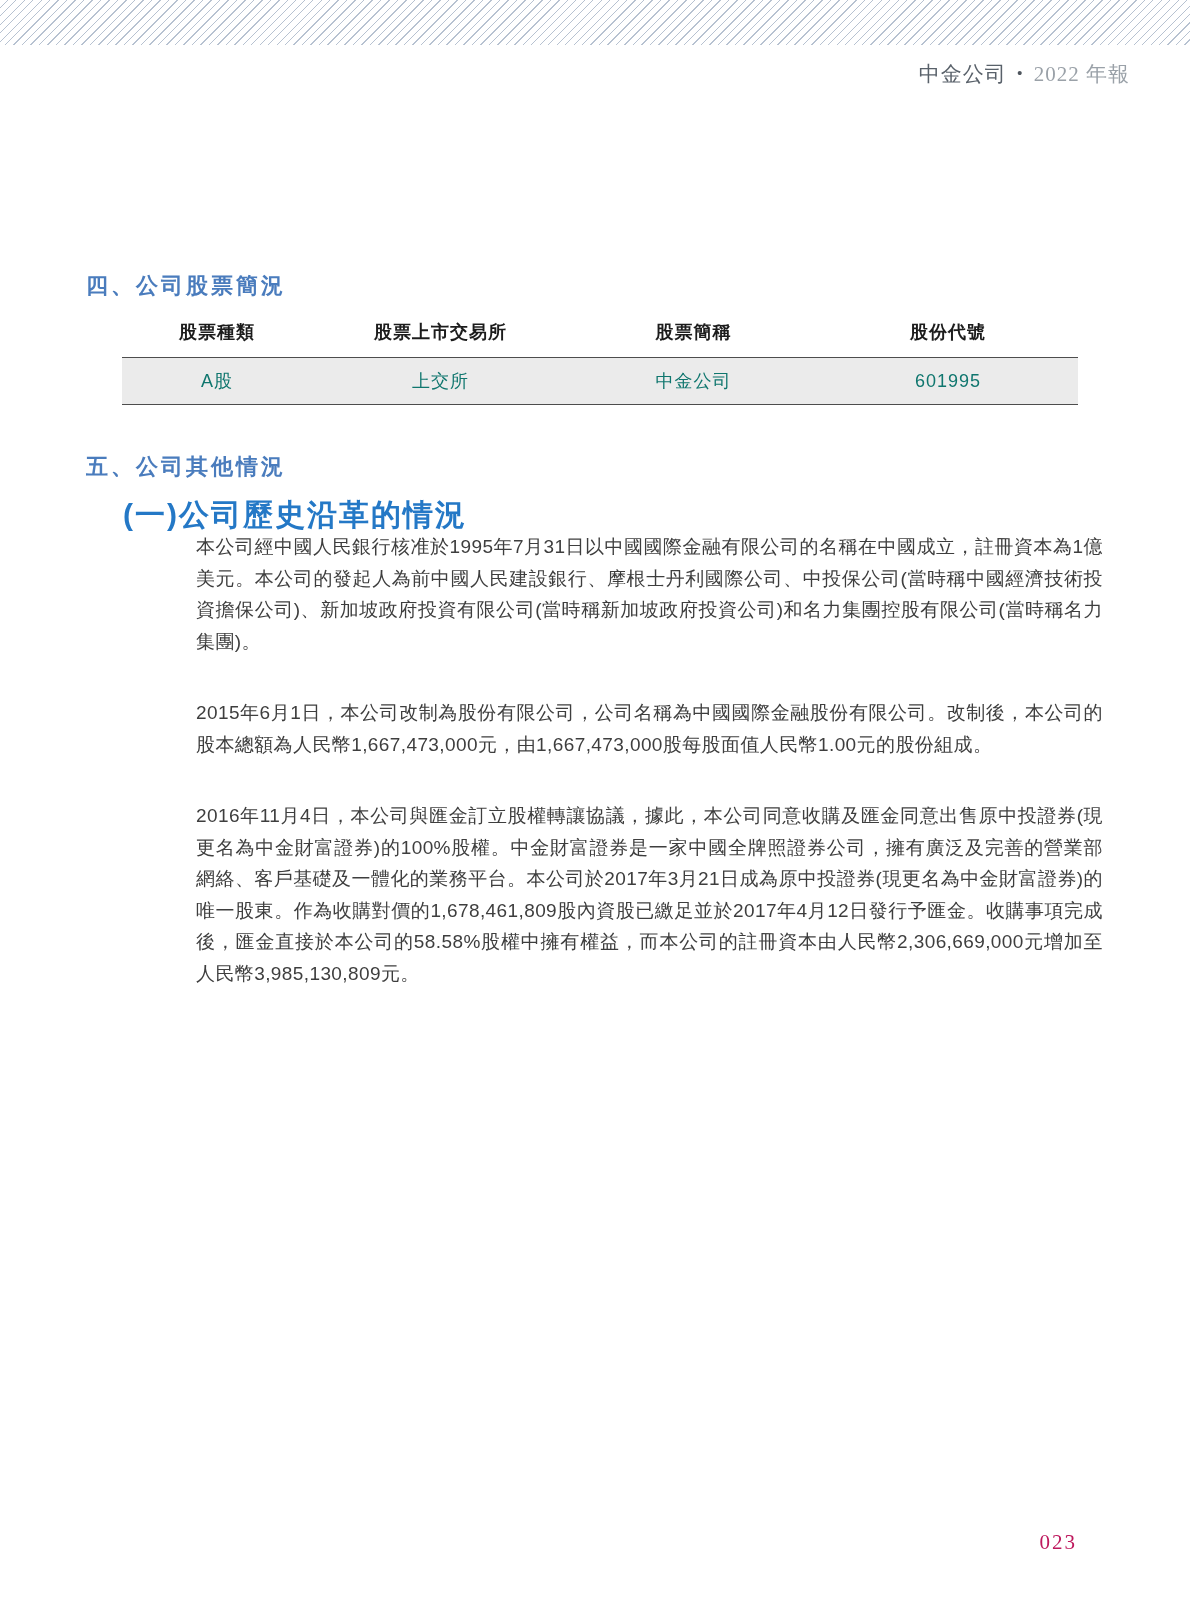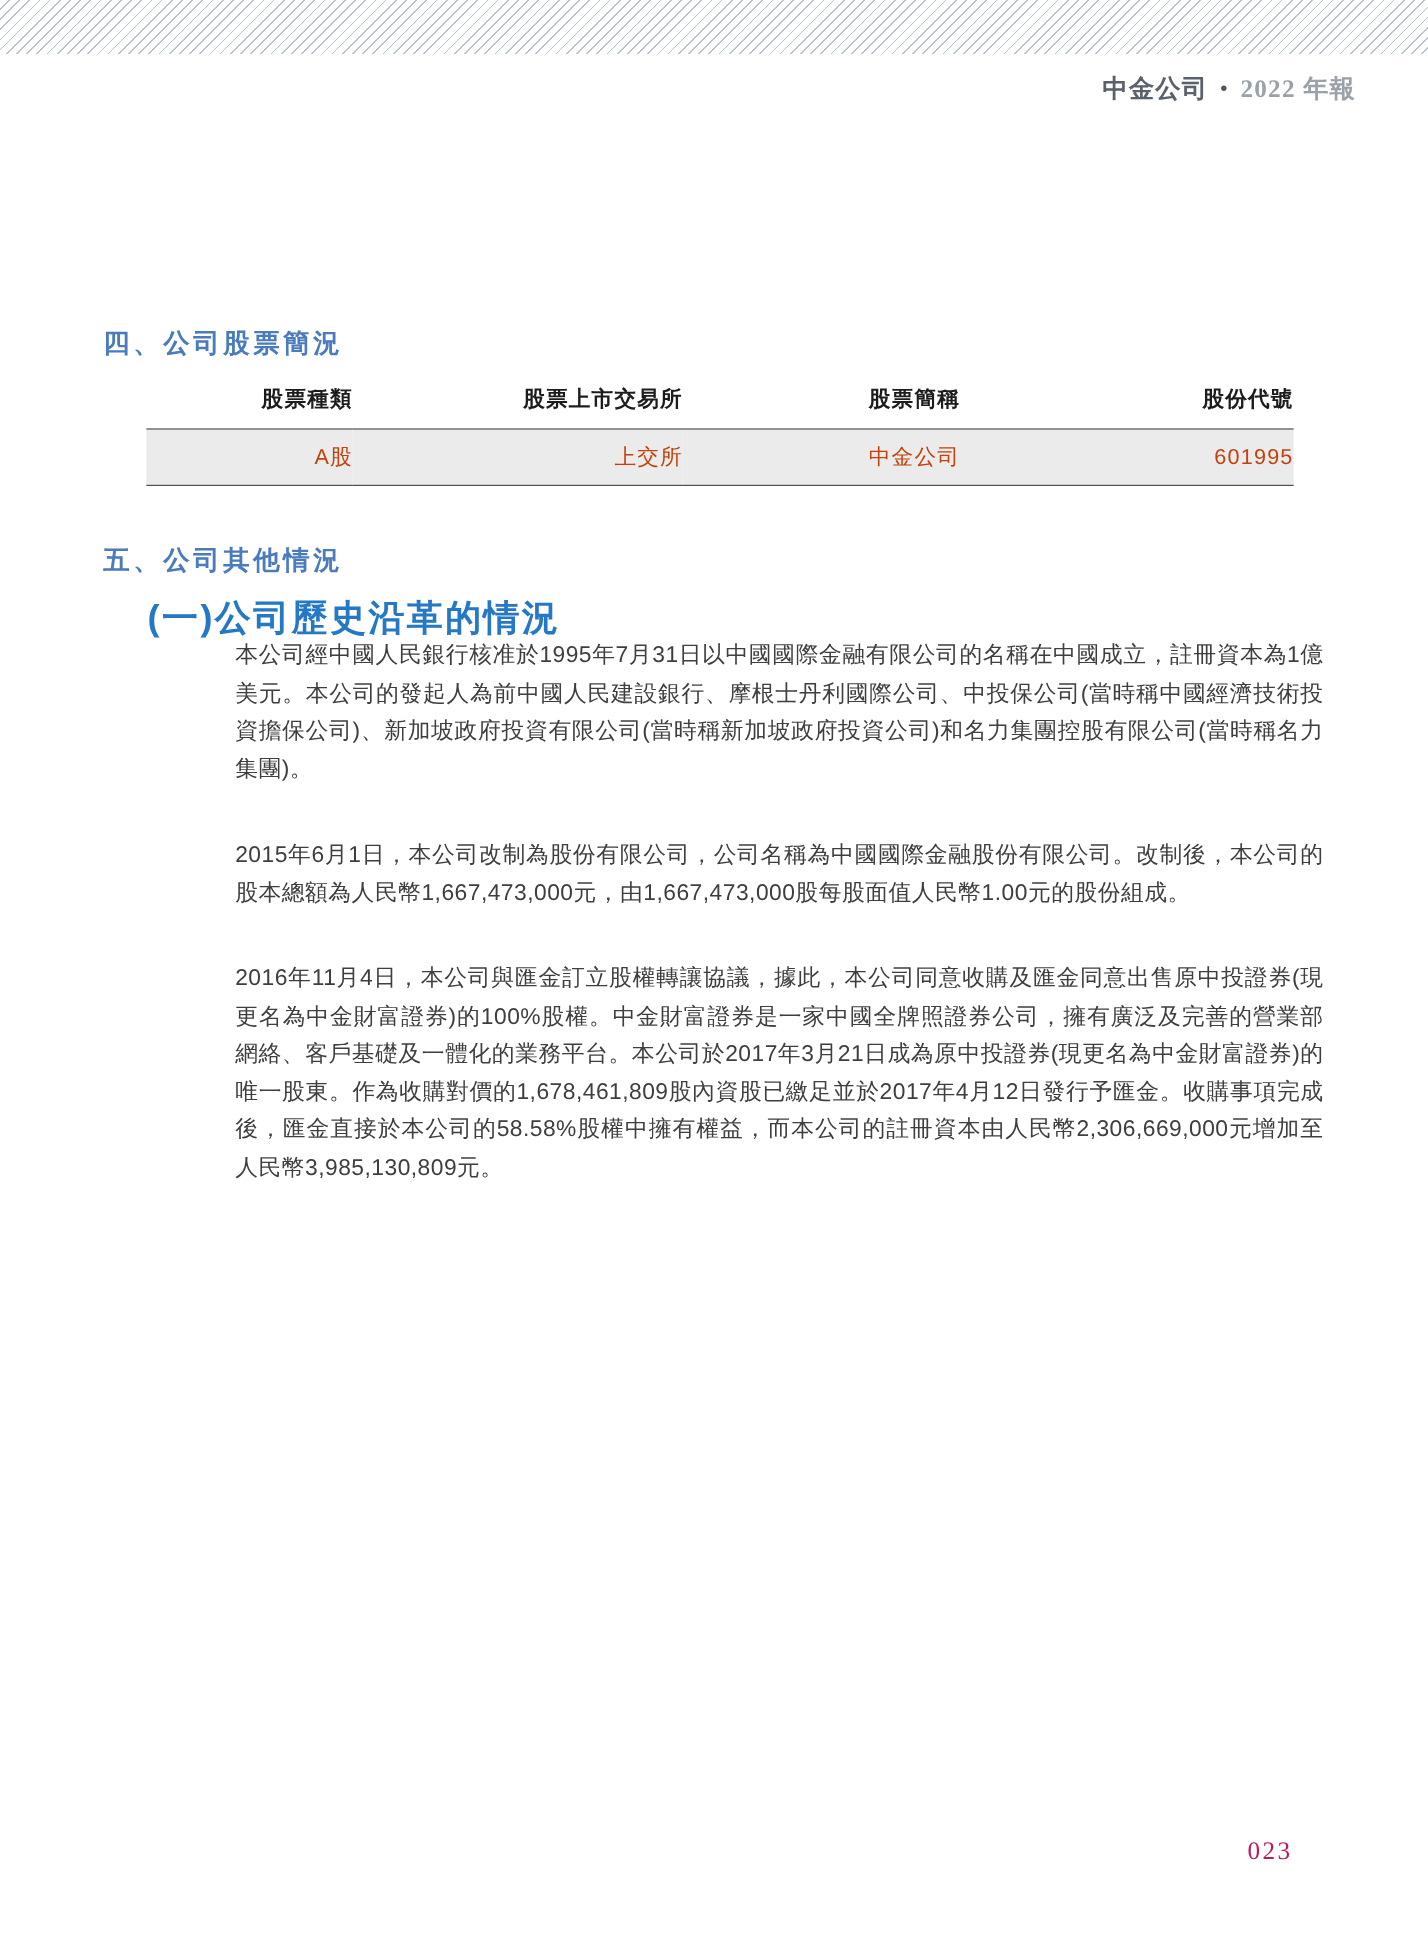--- a/index.html
+++ b/index.html
@@ -17,21 +17,20 @@
     background-image:repeating-linear-gradient(135deg,
       rgba(255,255,255,0) 0px, rgba(255,255,255,0) 5px,
       #b7c2d1 5px, #b7c2d1 6px);
   }
   
   .running-header{
     position:absolute;top:60px;right:60px;
     font-family:"Liberation Serif","DejaVu Serif",serif;
     font-size:21px;letter-spacing:1px;color:#5a626b;
     white-space:nowrap;
-    font-weight:bold;
   }
   .running-header .brand{color:#59616a;}
   .running-header .dot{color:#4f565e;margin:0 10px;font-size:17px;vertical-align:2px;}
   .running-header .edition{color:#9aa1a8;}
 
   
   .sec-title{
     position:absolute;left:86px;
     font-size:22px;font-weight:bold;color:#4a7cbd;
     letter-spacing:3px;white-space:nowrap;
@@ -48,27 +47,27 @@
   .stock-table{
     position:absolute;left:122px;top:308px;width:956px;
     border-collapse:collapse;table-layout:fixed;
     font-size:18px;
   }
   .stock-table col.c1{width:172px;}
   .stock-table col.c2{width:275px;}
   .stock-table col.c3{width:231px;}
   .stock-table col.c4{width:278px;}
   .stock-table thead th{
-    text-align:right;font-weight:bold;color:#1c1c1c;
+    text-align:center;font-weight:bold;color:#1c1c1c;
     padding:12px 0 13px 18px;
     border-bottom:1.5px solid #4d4d4d;
     background:#ffffff;letter-spacing:1px;
   }
   .stock-table tbody td{
-    text-align:right;color:#c2410c;
+    text-align:center;color:#0f766e;
     background:#ebebeb;
     padding:0 0 7px 18px;letter-spacing:1px;
   }
   .stock-table tbody tr:first-child td{padding-top:11px;}
   .stock-table tbody tr:last-child td{padding-bottom:11px;border-bottom:1.5px solid #4d4d4d;}
 
   
   .history-body{
     position:absolute;left:172px;top:531px;width:907px;margin-left:24px;
   }

